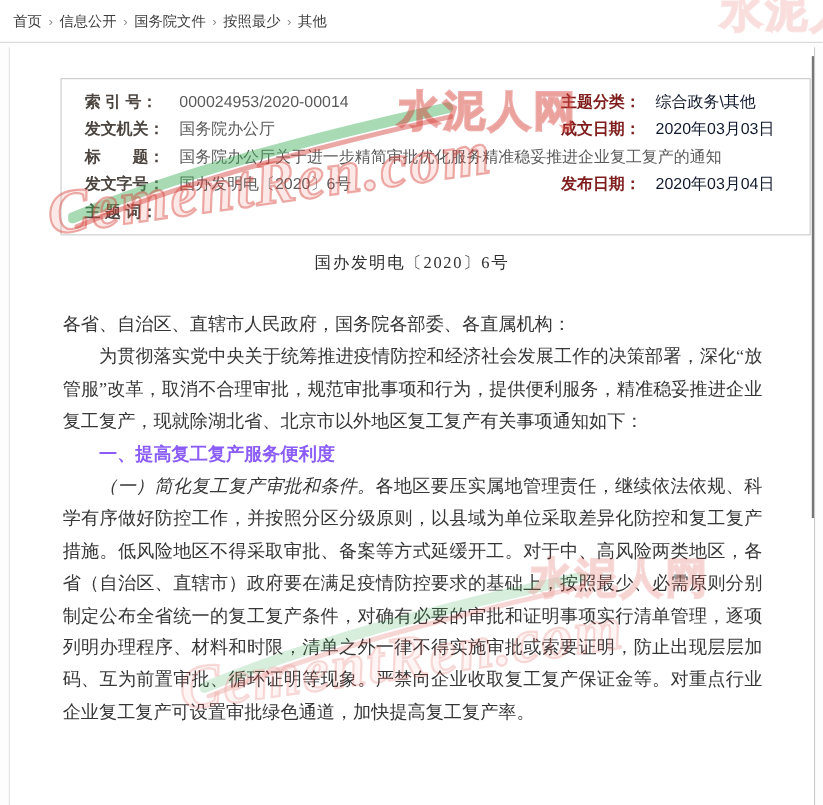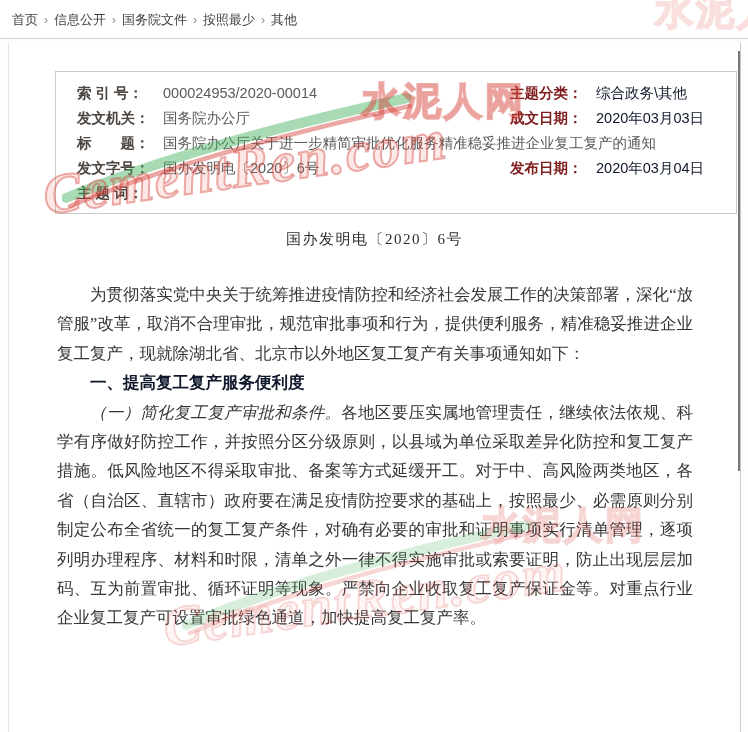--- a/index.html
+++ b/index.html
@@ -56,21 +56,21 @@
     font-size:15px;color:#2e2e2e;letter-spacing:1.5px;
   }
   .body-text{
     margin:31px 47px 0 48px;
     font-family:"Liberation Serif","DejaVu Serif",serif;
     font-size:16.5px;line-height:29.4px;color:#363636;
     text-align:justify;
   }
   .body-text p{margin:0;}
   .indent{text-indent:2em;}
-  .sec-heading{font-weight:bold;color:#0f172a;}
+  .sec-heading{font-weight:bold;color:#8b5cf6;}
   .kai{font-style:italic;}
   
   .wm{position:absolute;pointer-events:none;z-index:9;}
   .wm-text{
     position:absolute;font-weight:bold;white-space:nowrap;
     color:rgba(236,110,100,0.16);
     -webkit-text-stroke:2px rgba(211,62,55,0.42);
   }
   .wm-cn{font-size:38px;letter-spacing:3px;font-family:"DejaVu Sans",sans-serif;}
   .wm-en{
@@ -118,20 +118,21 @@
     <div class="mrow full">
       <span class="ml">主 题 词：</span>
       <span class="mv mv-left"></span>
 
     </div>
   </div>
 
   <div class="doc-number">国办发明电〔2020〕6号</div>
 
   <div class="body-text">
+    <p>各省、自治区、直辖市人民政府，国务院各部委、各直属机构：</p>
     <p class="indent">为贯彻落实党中央关于统筹推进疫情防控和经济社会发展工作的决策部署，深化“放管服”改革，取消不合理审批，规范审批事项和行为，提供便利服务，精准稳妥推进企业复工复产，现就除湖北省、北京市以外地区复工复产有关事项通知如下：</p>
     <p class="indent sec-heading">一、提高复工复产服务便利度</p>
     <p class="indent"><span class="kai">（一）简化复工复产审批和条件。</span><span>各地区要压实属地管理责任，继续依法依规、科学有序做好防控工作，并按照分区分级原则，以县域为单位采取差异化防控和复工复产措施。低风险地区不得采取审批、备案等方式延缓开工。对于中、高风险两类地区，各省（自治区、直辖市）政府要在满足疫情防控要求的基础上，按照最少、必需原则分别制定公布全省统一的复工复产条件，对确有必要的审批和证明事项实行清单管理，逐项列明办理程序、材料和时限，清单之外一律不得实施审批或索要证明，防止出现层层加码、互为前置审批、循环证明等现象。严禁向企业收取复工复产保证金等。对重点行业企业复工复产可设置审批绿色通道，加快提高复工复产率。</span></p>
   </div>
 
   <div class="window-edge"></div>
 </div>
 
 <div class="wm" style="left:40px;top:58px;width:520px;height:200px;">
   <svg style="left:22px;top:30px;" width="350" height="120" viewBox="0 0 350 120" opacity="0.45">

